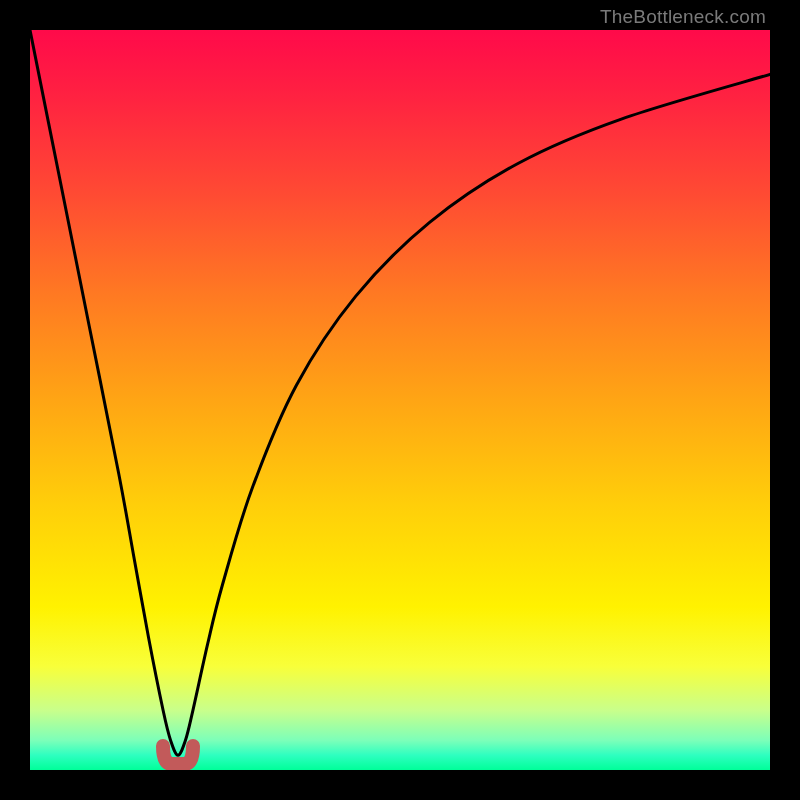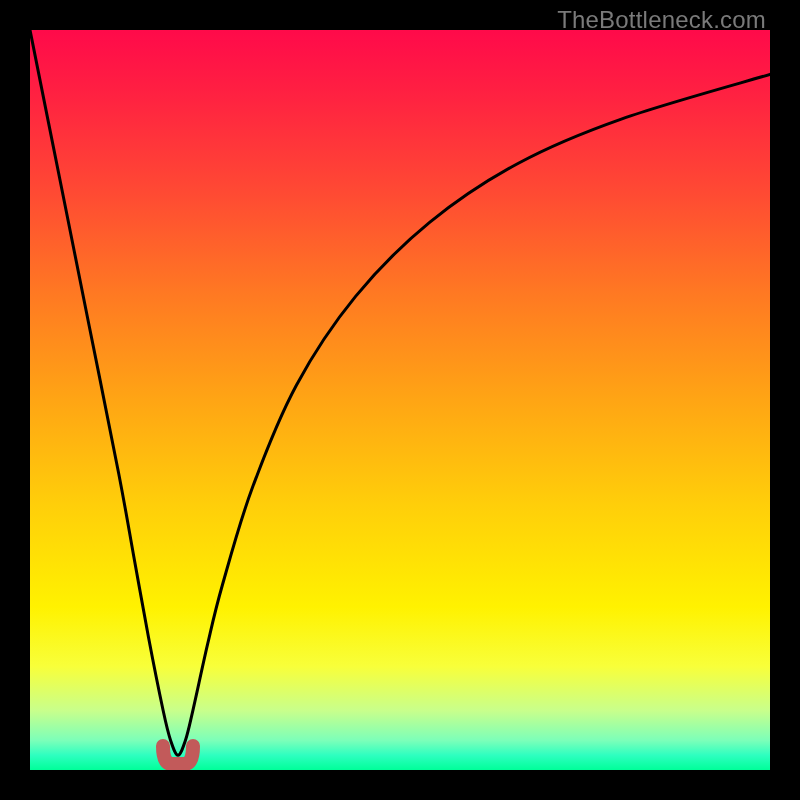--- a/index.html
+++ b/index.html
@@ -51,21 +51,21 @@
     position: absolute;
     left: 0; top: 0;
     width: 100%;
     height: 100%;
   }
   .watermark {
     position: absolute;
     right: 34px;
     top: 6px;
     color: #7a7a7a;
-    font-size: 24px;
+    font-size: 19px;
     letter-spacing: 0.2px;
     font-weight: 400;
   }
 </style>
 </head>
 <body>
 
 <div class="frame">
   <div class="plot">
     <div class="gradient"></div>

